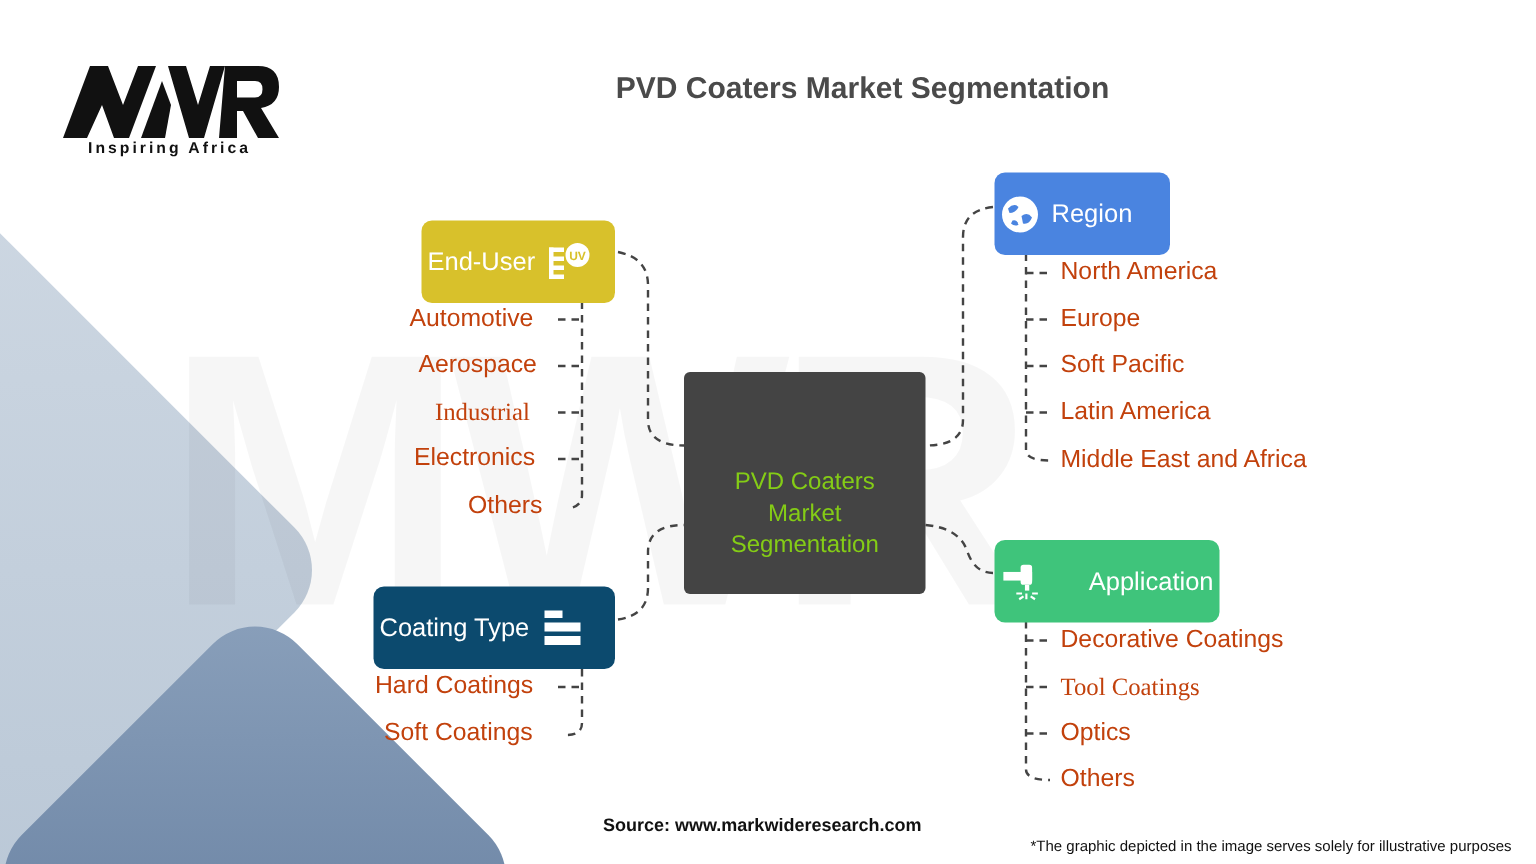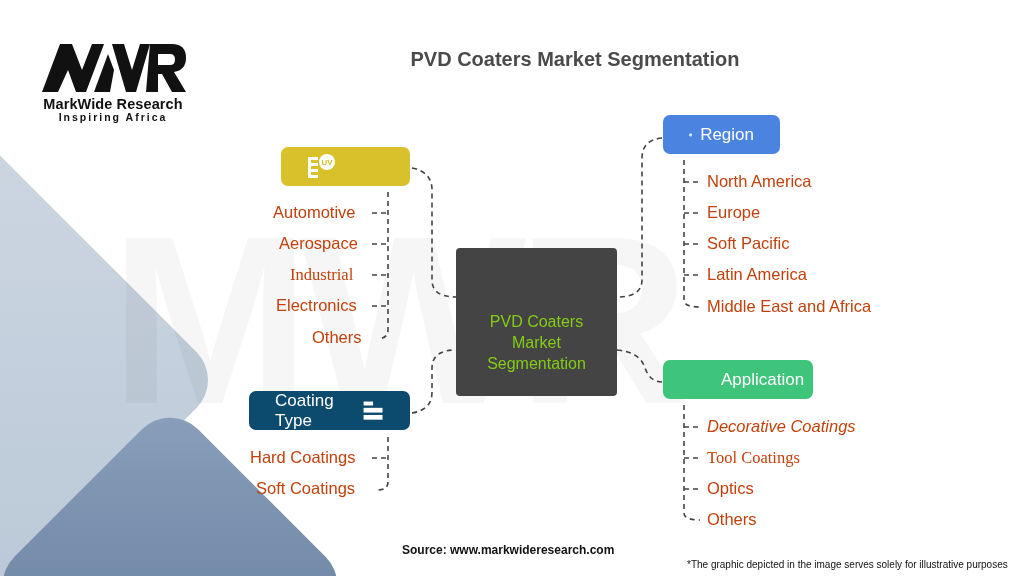--- a/index.html
+++ b/index.html
@@ -37,22 +37,22 @@
 
     .center-box {
       position: absolute; left: 456px; top: 248px; width: 161px; height: 148px;
       background: #444444; border-radius: 4px; color: #84cc16;
       display: flex; align-items: center; justify-content: center; text-align: center;
       font-size: 16px; line-height: 21px; padding-top: 40px;
     }
     .center-box span { display: block; }
 
     .cat {
-      position: absolute; height: 39px; border-radius: 7px; color: #ffffff;
-      display: flex; align-items: center; font-size: 17px; padding: 0 26px;
+      position: absolute; height: 55px; border-radius: 7px; color: #ffffff;
+      display: flex; align-items: center; font-size: 17px; padding: 0 4px;
       gap: 8px;
     }
     .cat-enduser { left: 281px; top: 147px; width: 129px; background: #d8c12b; }
     .cat-coating { left: 249px; top: 391px; width: 161px; background: #0c4a6e; }
     .cat-region { left: 663px; top: 115px; width: 117px; background: #4a84e0; }
     .cat-application { left: 663px; top: 360px; width: 150px; background: #3fc47b; gap: 32px; }
 
     .item { position: absolute; font-size: 16.5px; color: #c2410c; white-space: nowrap; }
     .item.left { text-align: right; }
 
@@ -68,21 +68,20 @@
 <div class="bg-shape bg-shape-2"></div>
 <div class="watermark">MWR</div>
 
 <div class="logo">
   <svg class="logo-mark" width="150" height="54" viewBox="0 0 150 54">
     <path d="M4 52 L22 4 L34 4 L44 30 L54 4 L66 4 L48 52 L38 52 L30 30 L20 52 Z" fill="#111"></path>
     <path d="M56 52 L70 14 L76 30 L72 52 Z" fill="#111"></path>
     <path d="M74 4 L86 4 L94 30 L102 4 L112 4 L98 52 L88 52 Z" fill="#111"></path>
     <path d="M112 4 L134 4 Q148 4 148 18 Q148 30 136 32 L148 52 L134 52 L124 34 L120 34 L120 52 L108 52 Z M120 14 L120 25 L132 25 Q137 25 137 19.5 Q137 14 132 14 Z" fill="#111"></path>
   </svg>
-  <div class="logo-name">MarkWide Research</div>
   <div class="logo-tag">Inspiring Africa</div>
 </div>
 
 <div class="title">PVD Coaters Market Segmentation</div>
 
 <svg class="lines">
   <g fill="none" stroke="#444" stroke-width="1.6" stroke-dasharray="5,4">
 
     <path d="M412 168 Q432 172 432 190 L432 280 Q432 297 456 297"></path>
 
@@ -116,20 +115,21 @@
 
 <div class="center-box">
   <div>
     <span>PVD Coaters</span>
     <span>Market</span>
     <span>Segmentation</span>
   </div>
 </div>
 
 <div class="cat cat-enduser">
+  <span>End-User</span>
   <svg width="30" height="28" viewBox="0 0 30 28">
     <rect x="1" y="4" width="10" height="3" fill="#fff"></rect>
     <rect x="1" y="10" width="10" height="3" fill="#fff"></rect>
     <rect x="1" y="16" width="10" height="3" fill="#fff"></rect>
     <rect x="1" y="22" width="10" height="3" fill="#fff"></rect>
     <rect x="1" y="4" width="3" height="21" fill="#fff"></rect>
     <circle cx="20" cy="9" r="8" fill="#fff"></circle>
     <text x="20" y="12" font-size="8" font-weight="bold" text-anchor="middle" fill="#d8c12b" font-family="Liberation Sans, sans-serif">UV</text>
   </svg>
 </div>
@@ -167,19 +167,19 @@
 
 <div class="cat cat-application">
   <svg width="28" height="28" viewBox="0 0 28 28">
     <rect x="2" y="7" width="20" height="6" fill="#fff"></rect>
     <rect x="14" y="2" width="8" height="14" rx="2" fill="#fff"></rect>
     <rect x="17" y="16" width="3" height="4" fill="#fff"></rect>
     <path d="M11 22 L15 22 M22 22 L26 22 M13 26 L16 24 M21 24 L24 26 M18 22 L18 26" stroke="#fff" stroke-width="1.5"></path>
   </svg>
   <span>Application</span>
 </div>
-<div class="item" style="left:707px; top:417px;font-style:italic;">Decorative Coatings</div>
+<div class="item" style="left:707px; top:417px;">Decorative Coatings</div>
 <div class="item" style="left:707px; top:448px;font-family:Liberation Serif, serif;">Tool Coatings</div>
 <div class="item" style="left:707px; top:479px;">Optics</div>
 <div class="item" style="left:707px; top:510px;">Others</div>
 
 <div class="footer-source">Source: www.markwideresearch.com</div>
 <div class="footer-note">*The graphic depicted in the image serves solely for illustrative purposes</div>
 
 </body></html>

